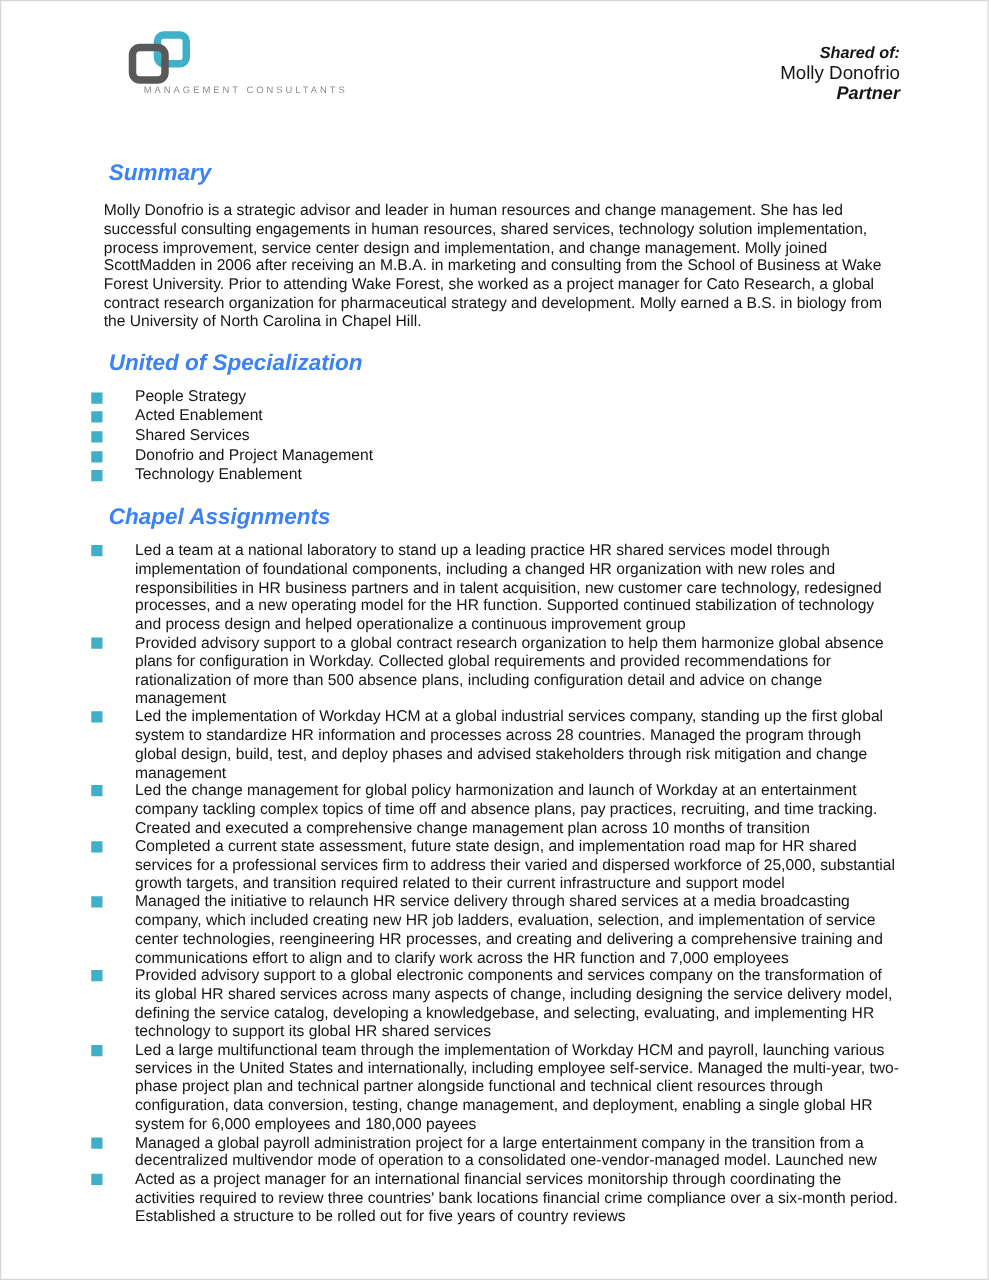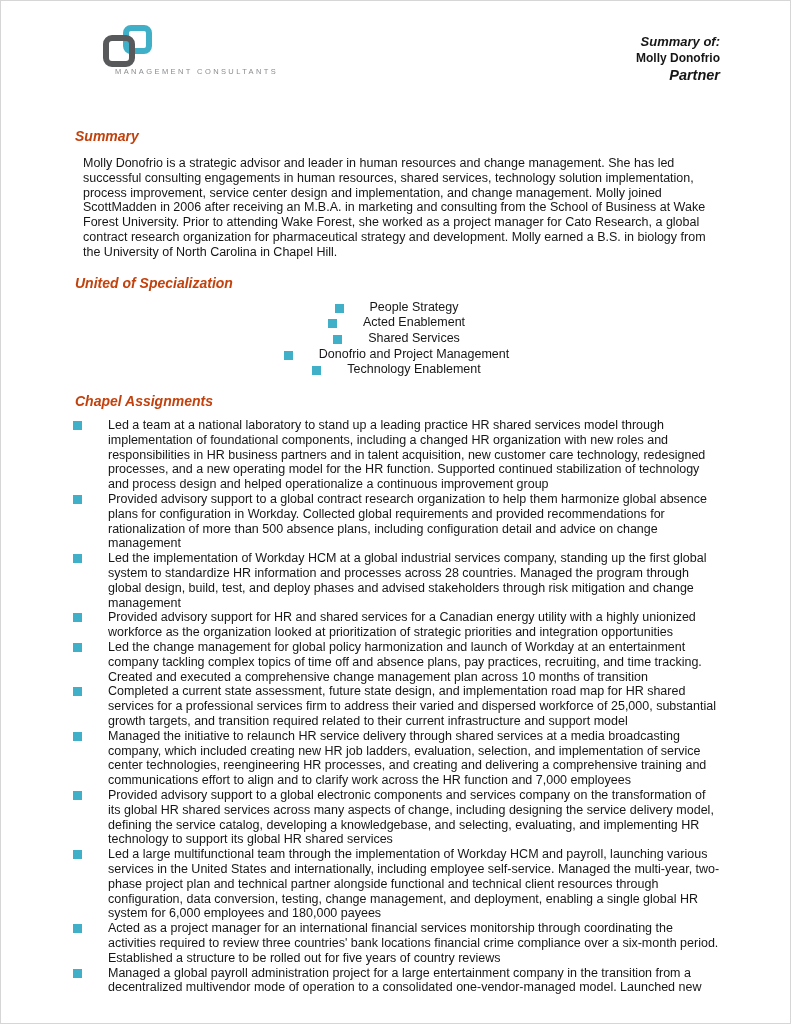--- a/index.html
+++ b/index.html
@@ -31,32 +31,32 @@
     position:absolute; left:20px; top:0;
     width:17px; height:17px;
     border:6px solid var(--accent,#3fb0c7); border-radius:8px;
     background:transparent; z-index:1;
   }
   .wordmark { font-size:27px; color:#58595b; letter-spacing:0px; line-height:28px; margin-top:0px; }
   .tagline  { font-size:7.5px; color:#8a8c8f; letter-spacing:2.4px; margin:2px 0 0 44px; }
 
   .resume-of { text-align:right; padding-top:8px; line-height:17px; }
   .ro-label { font-style:italic; font-size:13px; font-weight:bold; }
-  .ro-name  { font-weight:bold; font-size:12px; }
+  .ro-name  { font-weight:normal; font-size:15px; }
   .ro-title { font-weight:bold; font-size:14.5px;font-style:italic; }
 
   
   .sec-heading {
-    font-size:14px; font-weight:bold; font-style:italic;
-    color:#c2410c; margin:15px 0 9px 4px;
+    font-size:18px; font-weight:bold; font-style:italic;
+    color:#3b82f6; margin:15px 0 9px 16px;
   }
   .summary-par { font-size:12.5px; line-height:14.8px; margin:12px; }
 
   ul.blist { list-style:none; margin:0; padding:0; }
-  ul.blist li { display:flex; align-items:flex-start;justify-content:center; }
+  ul.blist li { display:flex; align-items:flex-start; }
   .sq-bullet {
     flex:none; width:9px; height:9px;
     background:var(--accent,#3fb0c7);
     margin:3px 26px 0 2px;
   }
   .areas li   { font-size:12.5px; line-height:15.7px; }
   .areas .sq-bullet { margin-top:4px; }
   .recent li  { font-size:12.5px; line-height:14.8px; }
   .recent { margin-top:2px; }
 </style>
@@ -68,21 +68,21 @@
   <div class="hdr">
     <div class="logo">
       <div class="logo-icon">
         <span class="sq-teal"></span>
         <span class="sq-gray"></span>
       </div>
       <div class="tagline">MANAGEMENT CONSULTANTS</div>
     </div>
 
     <div class="resume-of">
-      <div class="ro-label">Summary of:</div>
+      <div class="ro-label">Shared of:</div>
       <div class="ro-name">Molly Donofrio</div>
       <div class="ro-title">Partner</div>
     </div>
   </div>
 
   <div>
     <div class="sec-heading">Summary</div>
     <p class="summary-par">Molly Donofrio is a strategic advisor and leader in human resources and change management. She has led successful consulting engagements in human resources, shared services, technology solution implementation, process improvement, service center design and implementation, and change management. Molly joined ScottMadden in 2006 after receiving an M.B.A. in marketing and consulting from the School of Business at Wake Forest University. Prior to attending Wake Forest, she worked as a project manager for Cato Research, a global contract research organization for pharmaceutical strategy and development. Molly earned a B.S. in biology from the University of North Carolina in Chapel Hill.</p>
   </div>
 
@@ -129,24 +129,20 @@
         <li>
           <span class="sq-bullet"></span>
           <span>Provided advisory support to a global contract research organization to help them harmonize global absence plans for configuration in Workday. Collected global requirements and provided recommendations for rationalization of more than 500 absence plans, including configuration detail and advice on change management</span>
         </li>
 
         <li>
           <span class="sq-bullet"></span>
           <span>Led the implementation of Workday HCM at a global industrial services company, standing up the first global system to standardize HR information and processes across 28 countries. Managed the program through global design, build, test, and deploy phases and advised stakeholders through risk mitigation and change management</span>
         </li>
 
-        <li>
-          <span class="sq-bullet"></span>
-          <span>Provided advisory support for HR and shared services for a Canadian energy utility with a highly unionized workforce as the organization looked at prioritization of strategic priorities and integration opportunities</span>
-        </li>
 
         <li>
           <span class="sq-bullet"></span>
           <span>Led the change management for global policy harmonization and launch of Workday at an entertainment company tackling complex topics of time off and absence plans, pay practices, recruiting, and time tracking. Created and executed a comprehensive change management plan across 10 months of transition</span>
         </li>
 
         <li>
           <span class="sq-bullet"></span>
           <span>Completed a current state assessment, future state design, and implementation road map for HR shared services for a professional services firm to address their varied and dispersed workforce of 25,000, substantial growth targets, and transition required related to their current infrastructure and support model</span>
         </li>
@@ -161,23 +157,23 @@
           <span>Provided advisory support to a global electronic components and services company on the transformation of its global HR shared services across many aspects of change, including designing the service delivery model, defining the service catalog, developing a knowledgebase, and selecting, evaluating, and implementing HR technology to support its global HR shared services</span>
         </li>
 
         <li>
           <span class="sq-bullet"></span>
           <span>Led a large multifunctional team through the implementation of Workday HCM and payroll, launching various services in the United States and internationally, including employee self-service. Managed the multi-year, two-phase project plan and technical partner alongside functional and technical client resources through configuration, data conversion, testing, change management, and deployment, enabling a single global HR system for 6,000 employees and 180,000 payees</span>
         </li>
 
         <li>
           <span class="sq-bullet"></span>
-          <span>Acted as a project manager for an international financial services monitorship through coordinating the activities required to review three countries' bank locations financial crime compliance over a six-month period. Established a structure to be rolled out for five years of country reviews</span>
+          <span>Managed a global payroll administration project for a large entertainment company in the transition from a decentralized multivendor mode of operation to a consolidated one-vendor-managed model. Launched new</span>
         </li>
 
         <li>
           <span class="sq-bullet"></span>
-          <span>Managed a global payroll administration project for a large entertainment company in the transition from a decentralized multivendor mode of operation to a consolidated one-vendor-managed model. Launched new</span>
+          <span>Acted as a project manager for an international financial services monitorship through coordinating the activities required to review three countries' bank locations financial crime compliance over a six-month period. Established a structure to be rolled out for five years of country reviews</span>
         </li>
       </ul>
   </div>
 
 </div>
 
 </body></html>

